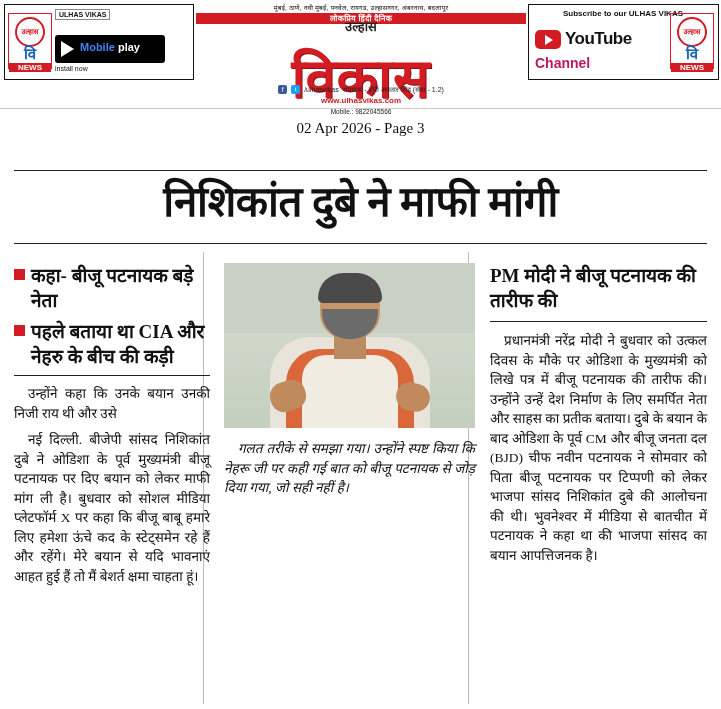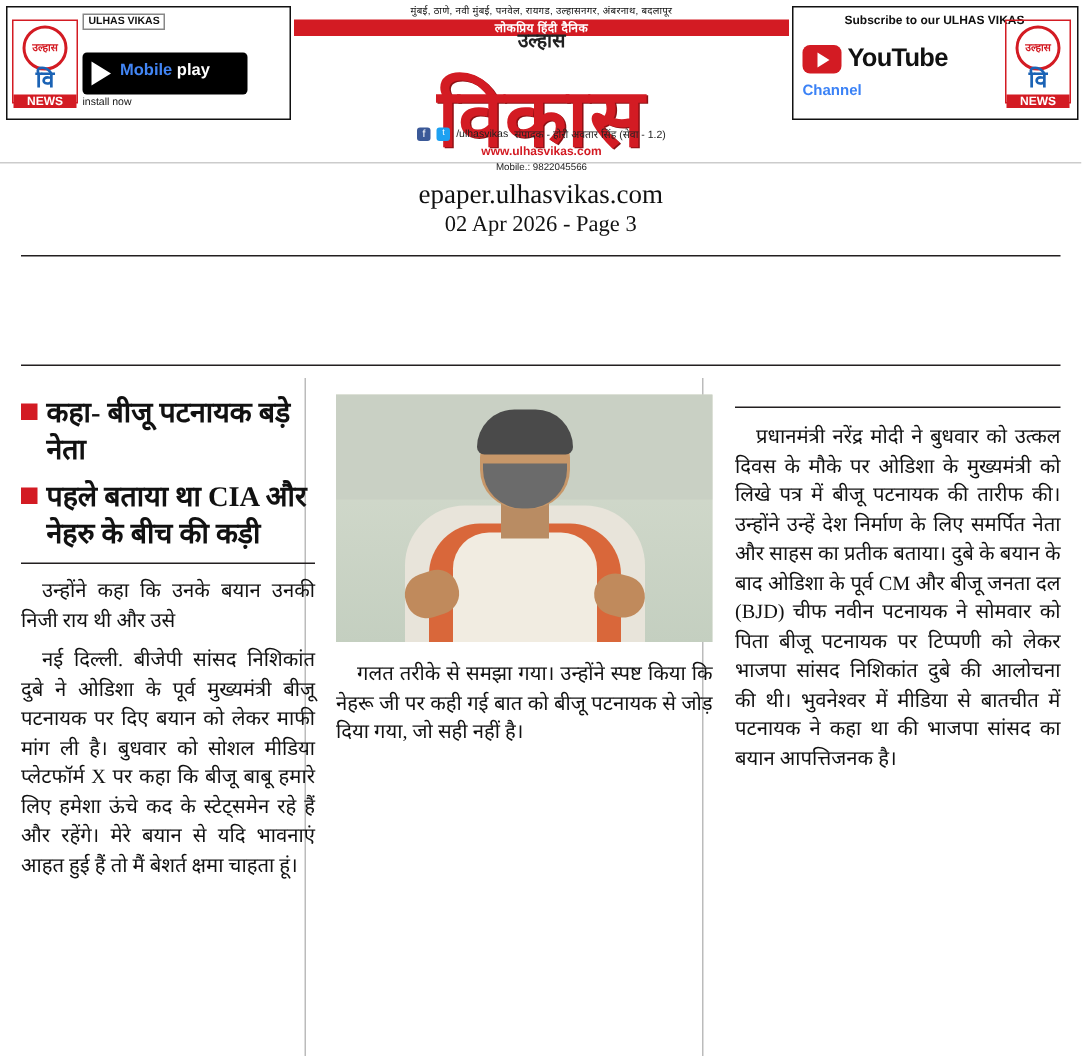--- a/index.html
+++ b/index.html
@@ -104,21 +104,21 @@
   }
   .pr-yt .ytbox:after{
     content:"";position:absolute;left:10px;top:5px;width:0;height:0;
     border-top:5px solid transparent;border-bottom:5px solid transparent;border-left:8px solid #fff;
   }
   .pr-yt .yttext{
     position:absolute;left:30px;top:6px;font-size:17px;font-weight:bold;color:#111;
     font-family:"Liberation Sans",sans-serif;letter-spacing:-.5px;
   }
   .pr-channel{
-    position:absolute;left:6px;top:50px;font-size:10px;font-weight:bold;color:#3b82f6;
+    position:absolute;left:6px;top:50px;font-size:14px;font-weight:bold;color:#be185d;
     font-family:"Liberation Sans",sans-serif;
     text-align:right;
   }
   .pr-logo{
     position:absolute;right:4px;top:8px;width:42px;height:54px;border:1px solid #d31b23;text-align:center;
   }
   .pr-logo .circ{
     width:26px;height:26px;border-radius:50%;border:2px solid #d31b23;margin:3px auto 1px;
     font-size:7px;line-height:26px;color:#d31b23;font-weight:bold;
   }
@@ -146,21 +146,21 @@
   }
   .rule2{
     position:absolute;left:14px;top:243px;width:693px;height:1px;background:#231f20;
   }
 
   
   .cols{position:absolute;left:14px;top:263px;width:693px;height:452px;}
 
   .col{position:absolute;top:0;}
   .col-left{left:0;width:196px;}
-  .col-mid{left:210px;width:251px;}
+  .col-mid{left:210px;width:251px;font-style:italic;}
   .col-right{left:476px;width:217px;}
 
   .vline{position:absolute;top:252px;width:1px;background:#bbb;}
   .vline.v1{left:203px;height:452px;}
   .vline.v2{left:468px;height:452px;}
 
   
   .bullet{
     display:flex;gap:6px;align-items:flex-start;margin-bottom:6px;
   }
@@ -268,26 +268,26 @@
       <div class="pr-channel">Channel</div>
       <div class="pr-logo">
         <div class="circ">उल्हास</div>
         <div class="vk">वि</div>
         <div class="news">NEWS</div>
       </div>
     </div>
   </div>
 
   <div class="meta">
-    <div class="url">epaper.ulhasvikas.com</div>
     <div class="date">02 Apr 2026 - Page 3</div>
   </div>
 
   <div class="rule"></div>
 
+  <div class="headline">निशिकांत दुबे ने माफी मांगी</div>
   <div class="rule2"></div>
 
   <div class="vline v1"></div>
   <div class="vline v2"></div>
 
   <div class="cols">
 
     <div class="col col-left">
       <div class="bullet">
         <div class="bsq"></div>
@@ -314,18 +314,19 @@
       <div class="ph-beard"></div>
       <div class="ph-hand-l"></div>
       <div class="ph-hand-r"></div>
     </div>
 
     <div class="col col-mid" style="top:176px;">
       <p class="body">गलत तरीके से समझा गया। उन्होंने स्पष्ट किया कि नेहरू जी पर कही गई बात को बीजू पटनायक से जोड़ दिया गया, जो सही नहीं है।</p>
     </div>
 
     <div class="col col-right">
+      <div class="rhead">PM मोदी ने बीजू पटनायक की तारीफ की</div>
       <div class="rhead-rule"></div>
       <p class="body">प्रधानमंत्री नरेंद्र मोदी ने बुधवार को उत्कल दिवस के मौके पर ओडिशा के मुख्यमंत्री को लिखे पत्र में बीजू पटनायक की तारीफ की। उन्होंने उन्हें देश निर्माण के लिए समर्पित नेता और साहस का प्रतीक बताया। दुबे के बयान के बाद ओडिशा के पूर्व CM और बीजू जनता दल (BJD) चीफ नवीन पटनायक ने सोमवार को पिता बीजू पटनायक पर टिप्पणी को लेकर भाजपा सांसद निशिकांत दुबे की आलोचना की थी। भुवनेश्वर में मीडिया से बातचीत में पटनायक ने कहा था की भाजपा सांसद का बयान आपत्तिजनक है।</p>
     </div>
 
   </div>
 </div>
 
 </body></html>

